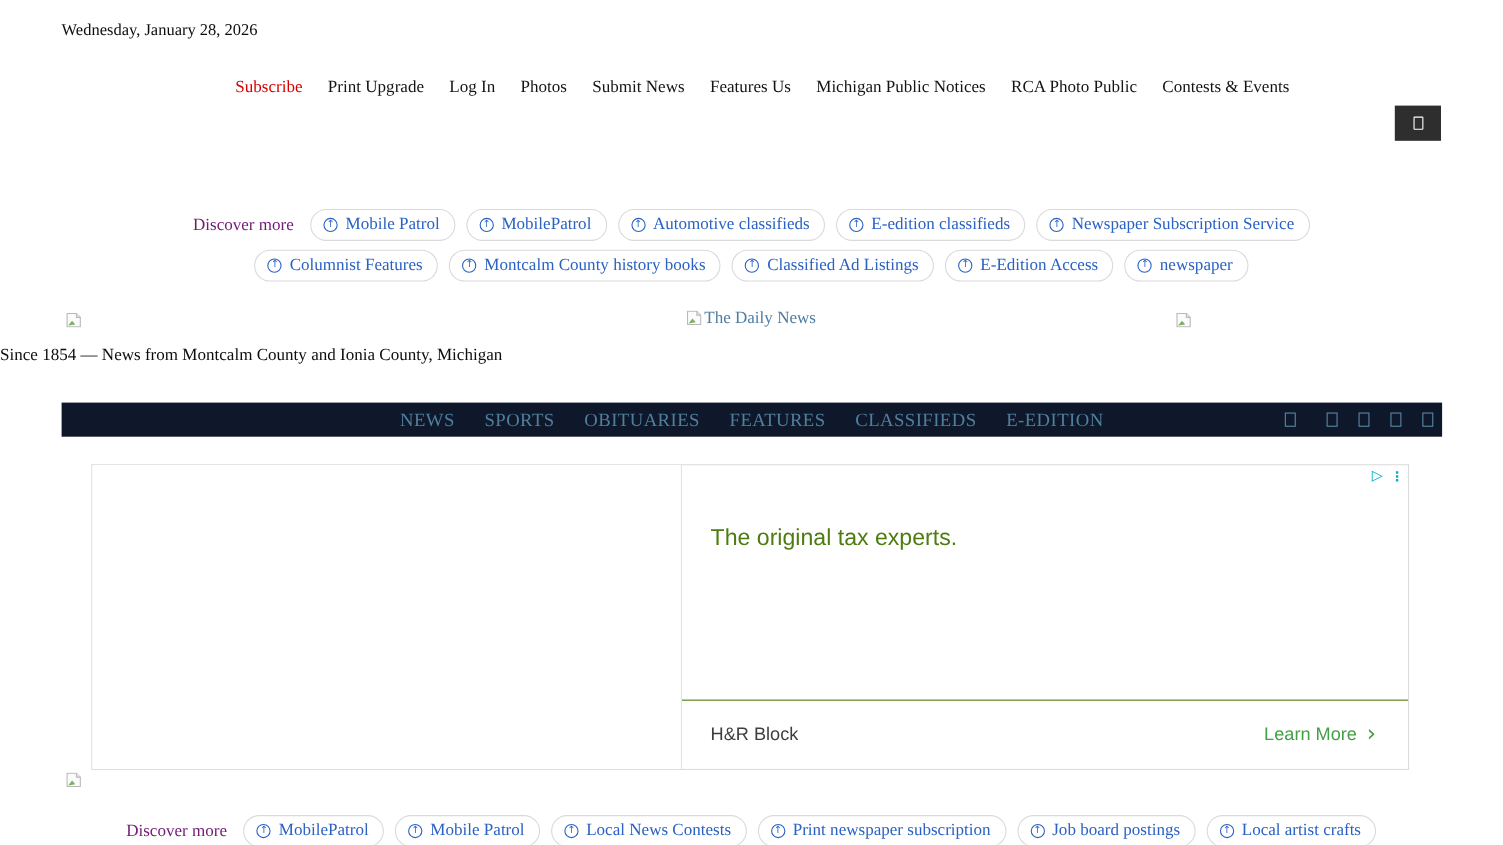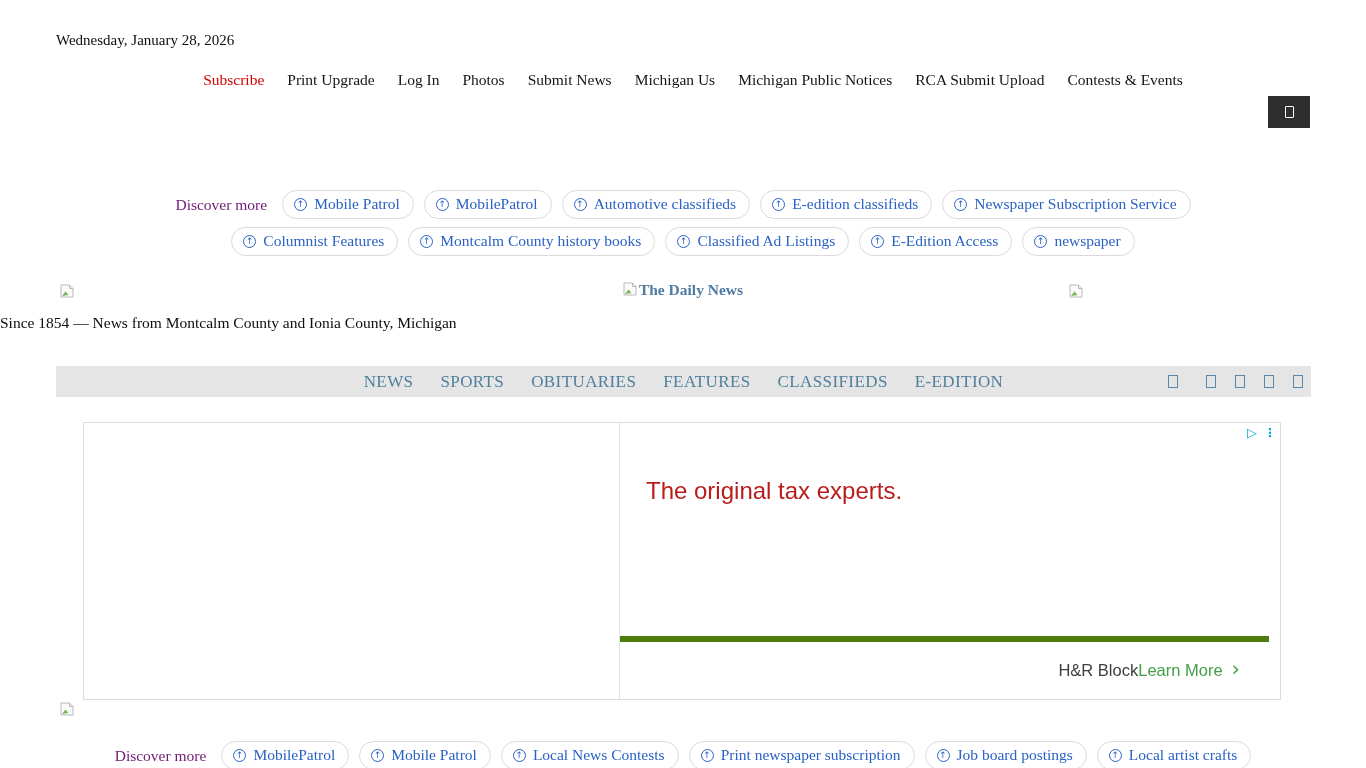--- a/index.html
+++ b/index.html
@@ -10,21 +10,21 @@
     --adchoices-teal:#00aecd;
   }
   *{box-sizing:border-box;}
   html,body{margin:0;padding:0;}
   body{
     width:1366px;height:768px;position:relative;overflow:hidden;
     background:#ffffff;font-family:"Liberation Serif", serif;color:#111;
   }
   a{text-decoration:none;color:inherit;cursor:pointer;}
 
-  .date{position:absolute;left:56px;top:32px;font-size:15px;color:#0d0d0d;}
+  .date{position:absolute;left:56px;top:20px;font-size:15px;color:#0d0d0d;}
 
   .topmenu{position:absolute;top:71px;left:0;width:100%;display:flex;justify-content:center;gap:23px;font-size:15.5px;color:#141414;}
   .topmenu .red{color:var(--accent-red);margin-left:20px;}
 
   .searchbar{position:absolute;top:96px;right:56px;display:flex;}
   .search-input{width:165px;height:32px;border:1px solid #c9c9c9;border-right:none;padding:0 10px;font-family:"Liberation Serif",serif;font-size:15px;color:#333;outline:none;}
   .search-input::placeholder{color:#3a3a3a;opacity:1;}
   .search-btn{width:42px;height:32px;background:#2e2e2e;border:none;display:flex;align-items:center;justify-content:center;cursor:pointer;}
   .tofu-w{width:9px;height:12px;border:1px solid #fff;display:inline-block;border-radius:1px;}
 
@@ -36,55 +36,55 @@
   .chip-ic{width:13px;height:13px;min-width:13px;border:1.4px solid currentColor;border-radius:50%;display:inline-flex;align-items:center;justify-content:center;font-size:9px;line-height:1;font-family:"DejaVu Sans",sans-serif;}
 
   .broken{display:inline-block;}
   .img-left{position:absolute;left:60px;top:284px;}
   .img-right{position:absolute;left:1069px;top:284px;}
   .img-bottom{position:absolute;left:60px;top:702px;}
 
   .masthead-center{position:absolute;top:281px;left:0;width:100%;display:flex;justify-content:center;align-items:flex-start;gap:2px;font-size:15.5px;color:#4e7ca3;}
   .tagline{position:absolute;top:314px;left:0;width:100%;font-size:15.5px;color:#0d0d0d;}
 
-  .mainbar{position:absolute;left:56px;top:366px;width:1255px;height:31px;background:#e5e5e5;}
+  .mainbar{position:absolute;left:56px;top:366px;width:1255px;height:31px;background:#0f172a;}
   .mainbar-menu{position:absolute;left:0;top:0;width:100%;height:100%;display:flex;justify-content:center;align-items:center;gap:27px;font-size:17px;color:var(--nav-blue);letter-spacing:0.4px;}
   .social{position:absolute;right:8px;top:9px;display:flex;gap:19px;align-items:center;}
   .tofu-b{width:10px;height:13px;border:1px solid #5a87a5;display:inline-block;cursor:pointer;}
   .tofu-b.first{margin-right:9px;}
 
   .ad{position:absolute;left:83px;top:422px;width:1198px;height:278px;border:1px solid #dcdcdc;background:#fff;display:flex;font-family:"Liberation Sans",sans-serif;}
   .ad-left{width:536px;border-right:1px solid #e3e3e3;background:#fff;}
   .ad-right{flex:1;position:relative;}
-  .ad-head{position:absolute;left:26px;top:54px;font-size:24px;color:#b91c1c;}
+  .ad-head{position:absolute;left:26px;top:54px;font-size:21px;color:#4d7c0f;}
   .ad-body{position:absolute;left:26px;top:116px;width:578px;font-size:16.5px;line-height:1.32;color:#80868b;}
-  .ad-footer{position:absolute;left:0;right:11px;bottom:0;height:63px;border-top:6px solid #4d7c0f;display:flex;align-items:center;justify-content:flex-end;padding:0 29px 0 26px;}
+  .ad-footer{position:absolute;left:0;right:0;bottom:0;height:63px;border-top:1px solid #4d7c0f;display:flex;align-items:center;justify-content:space-between;padding:0 29px 0 26px;}
   .ad-brand{font-size:16.5px;color:#3c4043;}
   .ad-cta{font-size:16.5px;color:var(--ad-green);display:inline-flex;align-items:center;gap:9px;cursor:pointer;}
   .cta-chev{font-size:21px;line-height:1;margin-top:-2px;font-family:"DejaVu Sans",sans-serif;}
   .adchoices{position:absolute;top:3px;right:4px;display:flex;align-items:center;gap:7px;color:var(--adchoices-teal);}
   .adc-tri{font-size:13px;line-height:1;cursor:pointer;font-family:"DejaVu Sans",sans-serif;}
   .adc-dots{font-size:12px;line-height:1;font-weight:bold;cursor:pointer;font-family:"DejaVu Sans",sans-serif;letter-spacing:0;}
 
   .discover-bottom{position:absolute;top:741px;left:0;width:100%;display:flex;justify-content:center;align-items:center;gap:10px;}
 </style>
 </head>
 <body>
 
 <div class="date">Wednesday, January 28, 2026</div>
 
 <nav class="topmenu">
   <a class="red">Subscribe</a>
   <a>Print Upgrade</a>
   <a>Log In</a>
   <a>Photos</a>
   <a>Submit News</a>
-  <a>Michigan Us</a>
+  <a>Features Us</a>
   <a>Michigan Public Notices</a>
-  <a>RCA Submit Upload</a>
+  <a>RCA Photo Public</a>
   <a>Contests &amp; Events</a>
 </nav>
 
 <div class="searchbar">
   <button class="search-btn">
       <span class="tofu-w"></span>
     </button>
 </div>
 
 <div class="discover-row drow1">
@@ -136,21 +136,21 @@
 
 <span class="broken img-left">
   <svg width="14" height="14" viewBox="0 0 14 14">
       <path d="M1 1 h8.5 l3.5 3.5 V13 H1 Z" fill="#fbfbfb" stroke="#b9b9b9" stroke-width="1"></path>
       <path d="M9.5 1 v3.5 H13" fill="#e9e9e9" stroke="#b9b9b9" stroke-width="1"></path>
       <path d="M2 12 l3.5-4.5 3 3.5 z" fill="#79b35c"></path>
     </svg>
 </span>
 
 <div class="masthead-center">
-  <a style="display:inline-flex;align-items:flex-start;gap:2px;font-weight:bold;">
+  <a style="display:inline-flex;align-items:flex-start;gap:2px;">
     <span class="broken" style="margin-top:1px;">
       <svg width="14" height="14" viewBox="0 0 14 14">
           <path d="M1 1 h8.5 l3.5 3.5 V13 H1 Z" fill="#fbfbfb" stroke="#b9b9b9" stroke-width="1"></path>
           <path d="M9.5 1 v3.5 H13" fill="#e9e9e9" stroke="#b9b9b9" stroke-width="1"></path>
           <path d="M2 12 l3.5-4.5 3 3.5 z" fill="#79b35c"></path>
         </svg>
     </span>
     <span>The Daily News</span>
   </a>
 </div>

